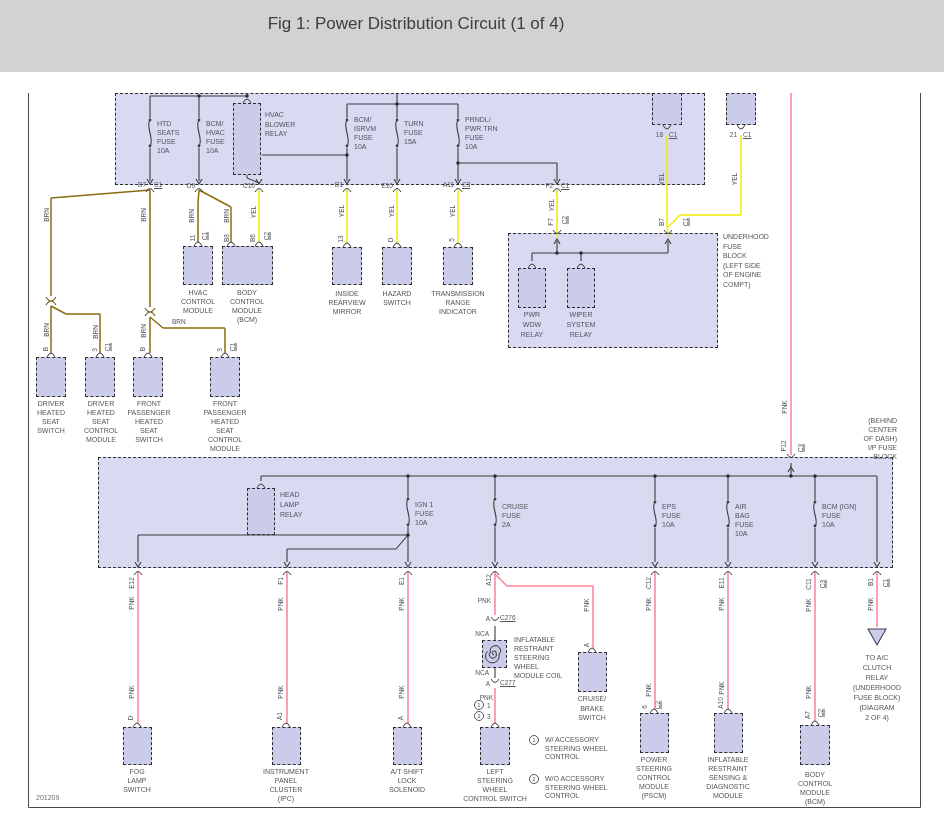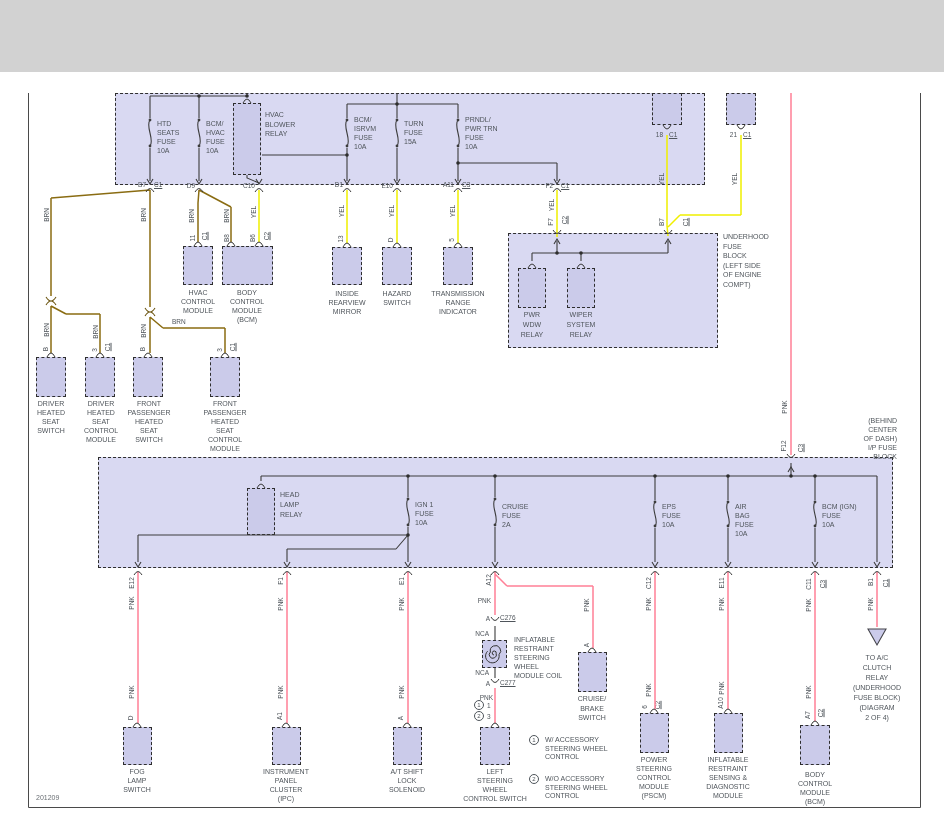--- a/index.html
+++ b/index.html
@@ -15,20 +15,21 @@
   .lb{position:absolute;font-size:6.5px;line-height:7px;color:#4f555b;white-space:nowrap;}
   .ul{text-decoration:underline;}
   .rot{transform:translate(-50%,-50%) rotate(-90deg);}
   .circ{position:absolute;width:8px;height:8px;border:1px solid #4f555b;border-radius:50%;font-size:6px;line-height:8px;text-align:center;color:#4f555b;transform:translate(-50%,-50%);background:#fff;}
 </style>
 </head>
 <body>
 
 <div id="stage">
   <div id="whitebg"></div>
+  <div id="title">Fig 1: Power Distribution Circuit (1 of 4)</div>
 
   <div id="diagram">
       <div class="blk" style="left: 115px; top: 93px; width: 590px; height: 92px;"></div>
       <div class="blk" style="left: 508px; top: 233px; width: 210px; height: 115px;"></div>
       <div class="blk" style="left: 98px; top: 457px; width: 795px; height: 111px;"></div>
       <div class="cbox" style="left: 233px; top: 103px; width: 28px; height: 72px;"></div>
       <div class="cbox" style="left: 652px; top: 93px; width: 30px; height: 32px;"></div>
       <div class="cbox" style="left: 726px; top: 93px; width: 30px; height: 32px;"></div>
       <div class="cbox" style="left: 183px; top: 246px; width: 30px; height: 39px;"></div>
       <div class="cbox" style="left: 222px; top: 246px; width: 51px; height: 39px;"></div>

